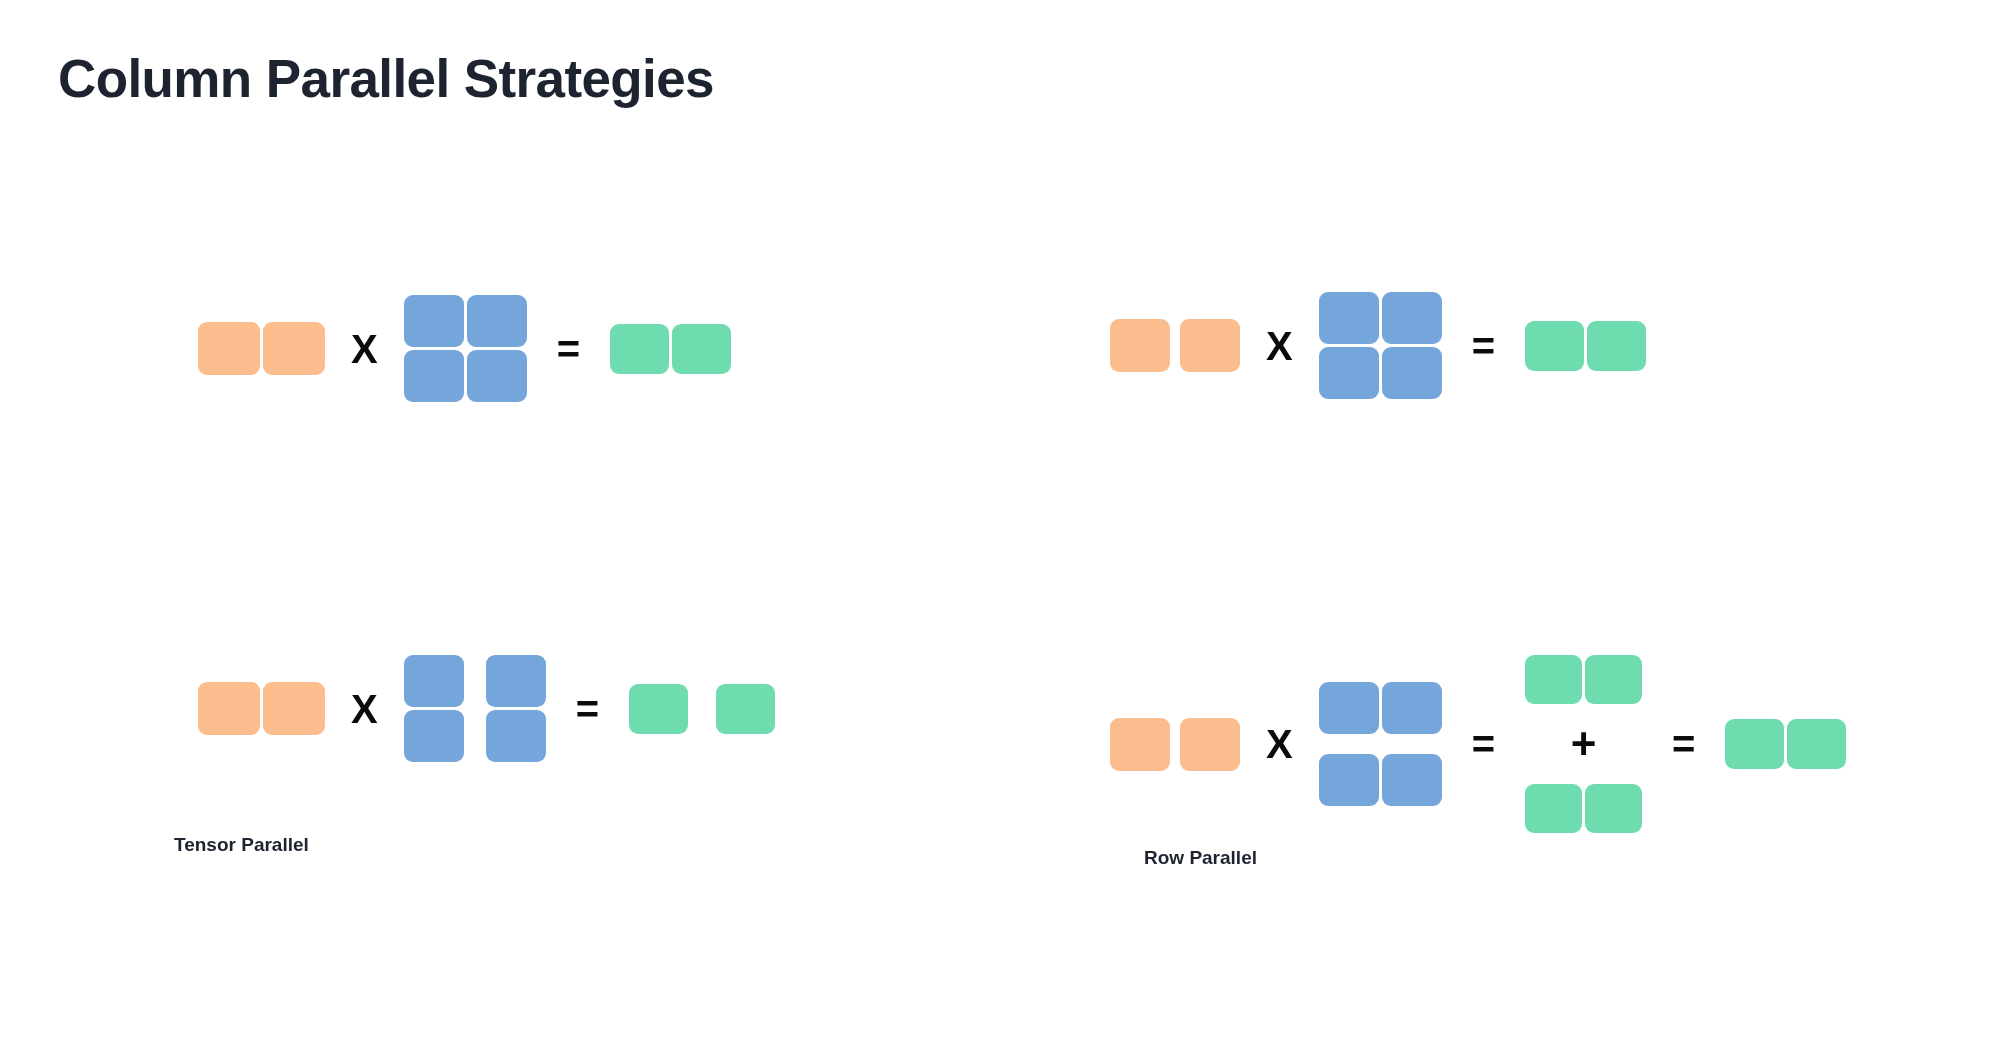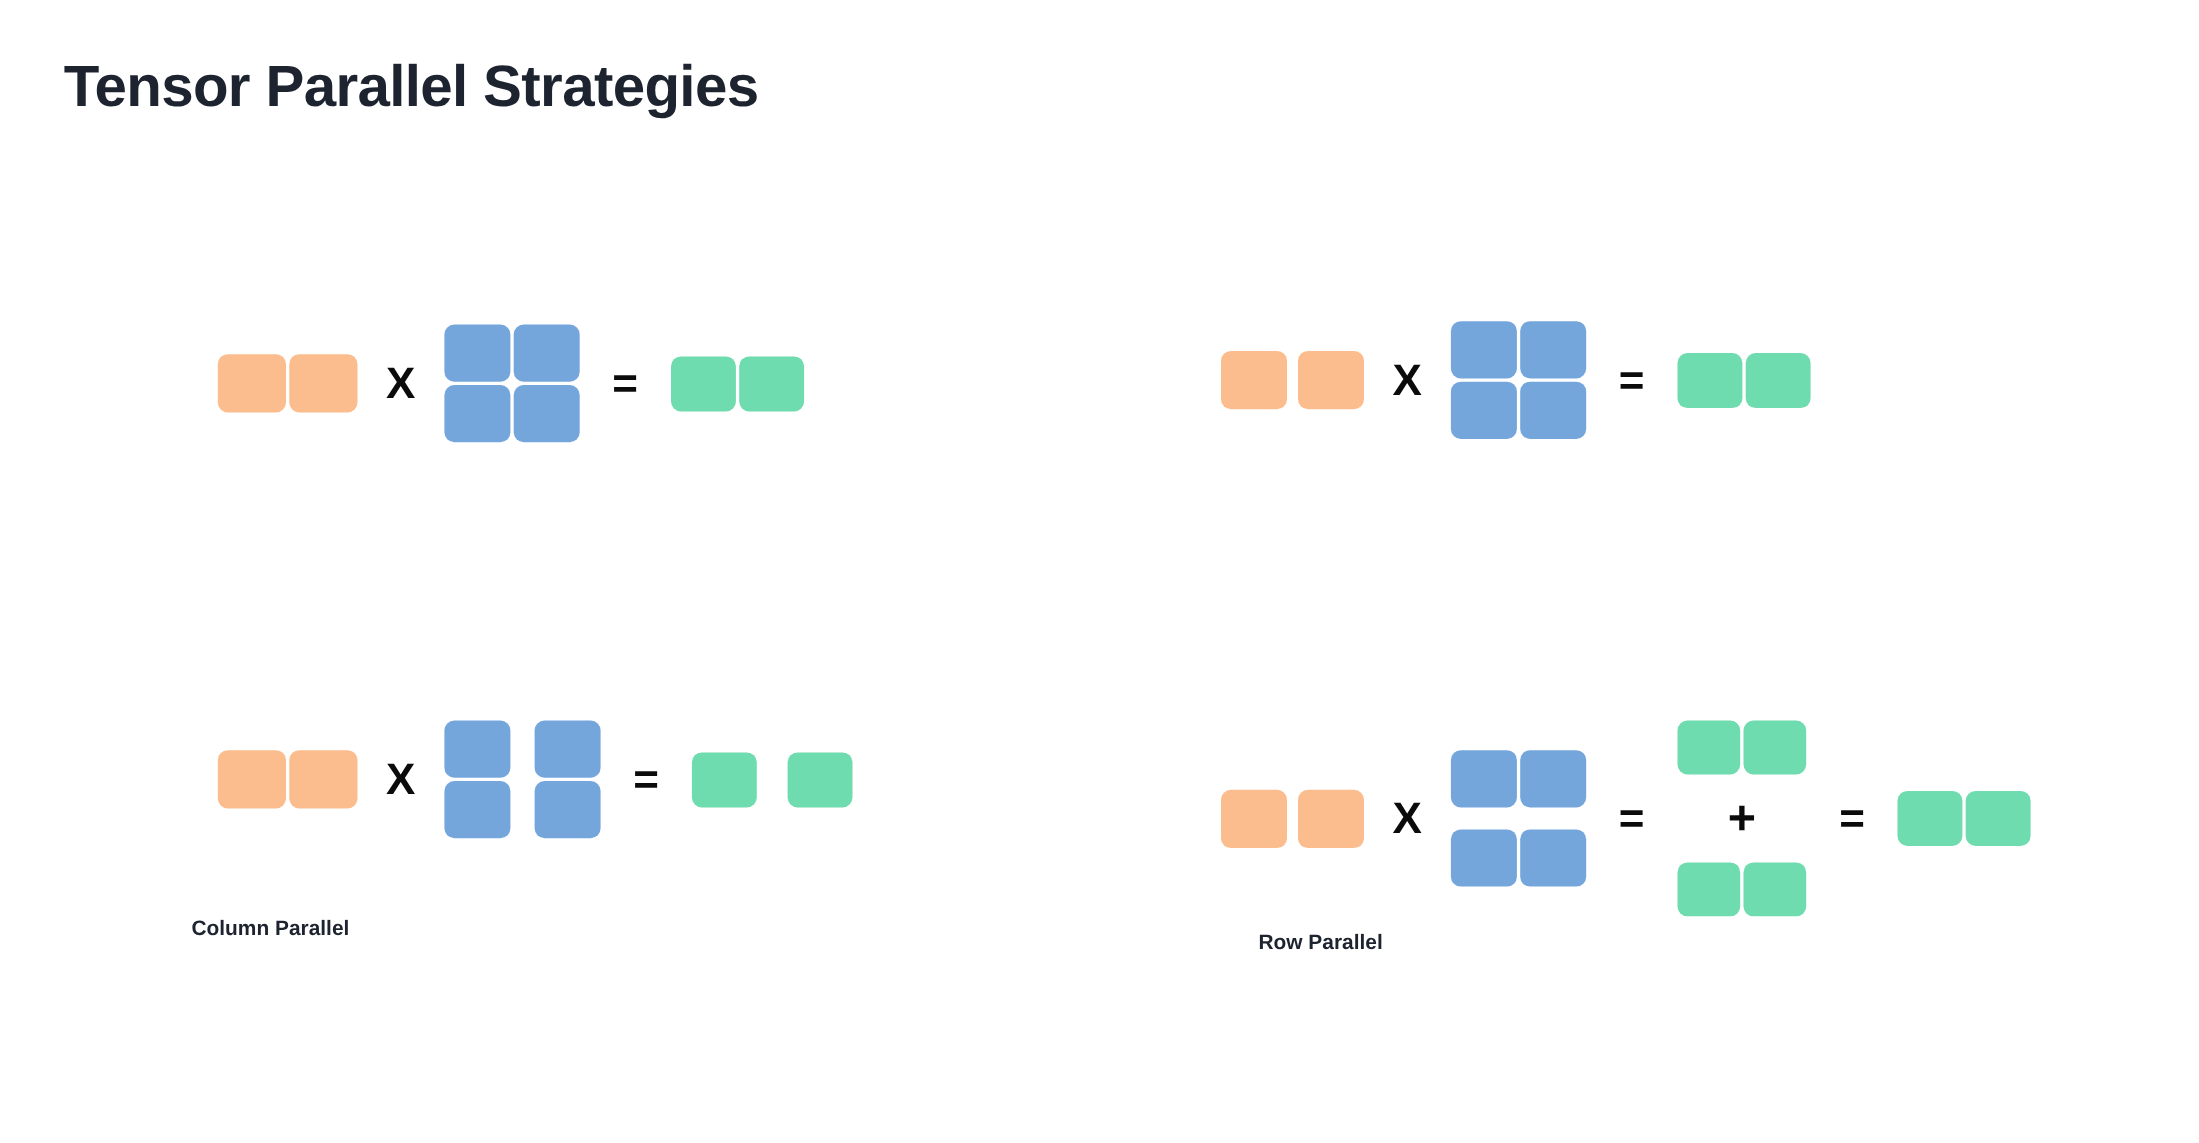--- a/index.html
+++ b/index.html
@@ -76,21 +76,21 @@
     position: absolute;
     font-size: 19px;
     font-weight: 700;
     color: #1d2430;
     white-space: nowrap;
   }
 </style>
 </head>
 <body>
 
-<div class="page-title">Tensor Parallel Strategies</div>
+<div class="page-title">Column Parallel Strategies</div>
 
 <div class="diagram" id="cp-row1" style="left:198px; top:295px;">
 
   <div class="matrix">
     <div class="group cols2">
       <div class="cell c-orange" style="width:62px;height:53px;"></div>
       <div class="cell c-orange" style="width:62px;height:53px;"></div>
     </div>
   </div>
 
@@ -142,21 +142,21 @@
   <div class="matrix" style="gap:28px;">
     <div class="group cols1">
       <div class="cell c-green" style="width:59px;height:50px;"></div>
     </div>
     <div class="group cols1">
       <div class="cell c-green" style="width:59px;height:50px;"></div>
     </div>
   </div>
 </div>
 
-<div class="section-label" style="left:174px; top:834px;">Column Parallel</div>
+<div class="section-label" style="left:174px; top:834px;">Tensor Parallel</div>
 
 <div class="diagram" id="rp-row1" style="left:1110px; top:292px;">
 
   <div class="matrix" style="gap:10px;">
     <div class="group cols1">
       <div class="cell c-orange" style="width:60px;height:53px;"></div>
     </div>
     <div class="group cols1">
       <div class="cell c-orange" style="width:60px;height:53px;"></div>
     </div>

